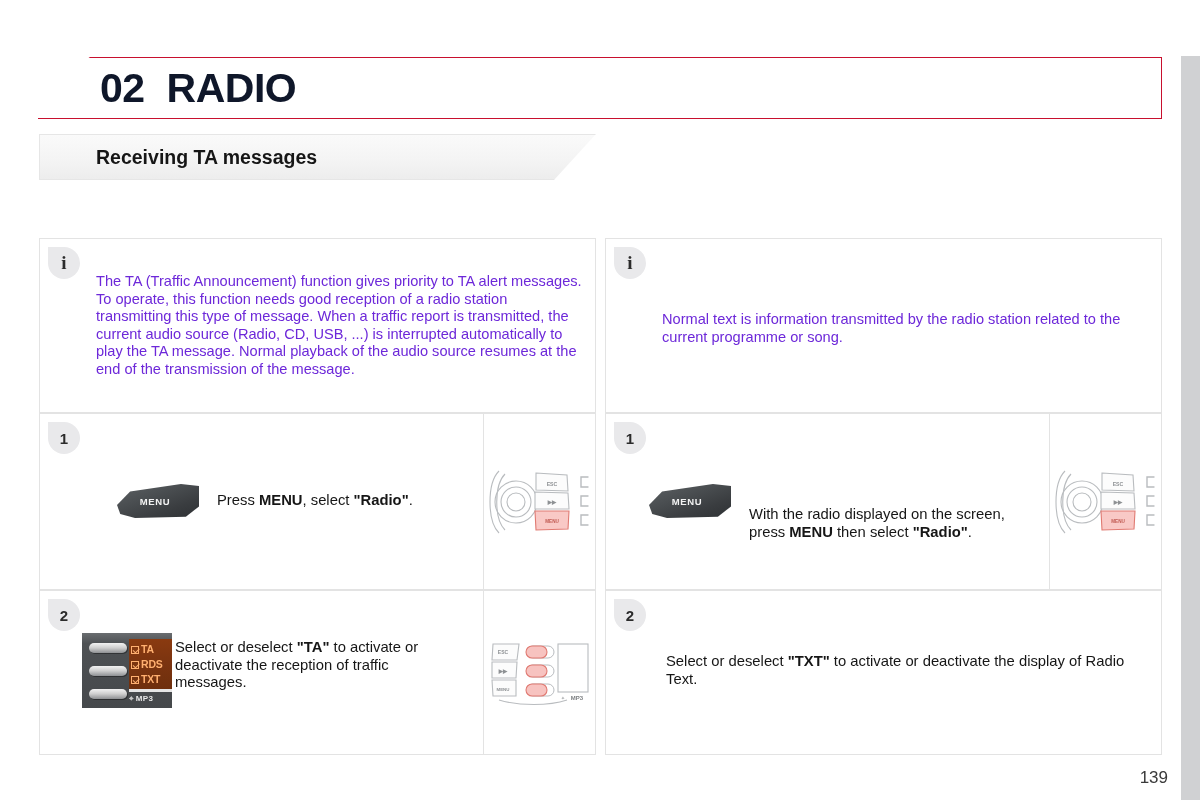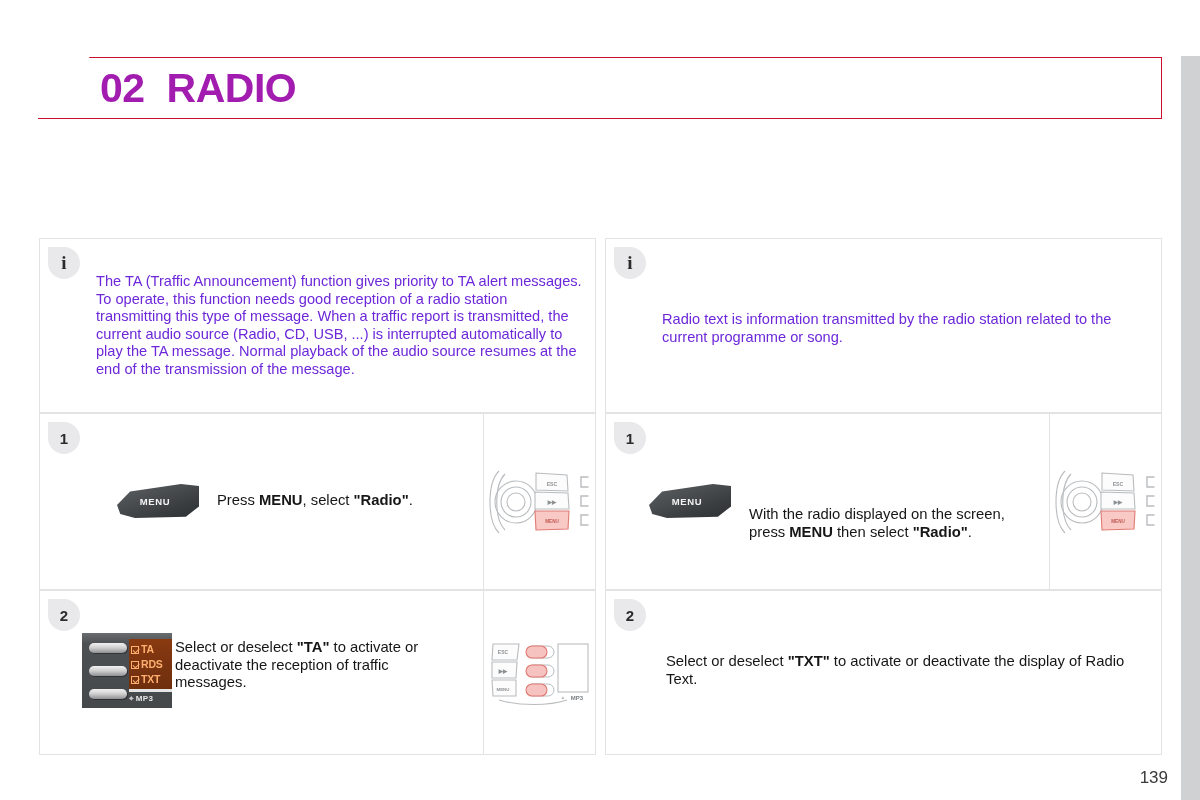--- a/index.html
+++ b/index.html
@@ -43,21 +43,21 @@
     -webkit-clip-path: polygon(52px 0, 100% 0, 100% 100%, 0 100%, 0 33px);
     clip-path: polygon(52px 0, 100% 0, 100% 100%, 0 100%, 0 33px);
   }
   .chapter-title {
     position: absolute;
     left: 62px; top: 50%;
     transform: translateY(-50%);
     font-size: 41px;
     font-weight: bold;
     letter-spacing: -0.5px;
-    color: #a21caf;
+    color: #0f172a;
     white-space: nowrap;
   }
   .chapter-title .num { margin-right: 22px; }
 
   
   .sec-head {
     position: absolute;
     height: 46px;
     background: linear-gradient(to bottom, #fafafa 0%, #f4f4f4 55%, #ededed 100%);
     border: 1px solid #e6e6e6;
@@ -244,20 +244,23 @@
   <div class="page-edge"></div>
 
   <div class="chapter-banner">
     <div class="outline"></div>
     <div class="inner"></div>
     <div class="chapter-title">
       <span class="num">02</span><span>RADIO</span>
     </div>
   </div>
 
+  <div class="sec-head" id="sec-head-left">
+    <span>Receiving TA messages</span>
+  </div>
 
   <div class="box" style="left:39px; top:238px; width:557px; height:175px;">
     <div class="box-inner">
       <div class="badge" style="left:8px; top:8px;">i</div>
       <div class="note-text" style="left:56px; top:34px; width:488px;">The TA (Traffic Announcement) function gives priority to TA alert messages. To operate, this function needs good reception of a radio station transmitting this type of message. When a traffic report is transmitted, the current audio source (Radio, CD, USB, ...) is interrupted automatically to play the TA message. Normal playback of the audio source resumes at the end of the transmission of the message.</div>
     </div>
   </div>
 
   <div class="box" style="left:39px; top:413px; width:557px; height:177px;">
     <div class="box-inner">
@@ -357,21 +360,21 @@
           <text x="88" y="64" font-family="Liberation Sans, sans-serif" font-size="6" fill="#7c7f82" text-anchor="middle" font-weight="bold">MP3</text>
           <text x="74" y="64" font-family="Liberation Sans, sans-serif" font-size="6" fill="#9a9da0" text-anchor="middle">⌖</text>
         </svg>
       </div>
     </div>
   </div>
 
   <div class="box" style="left:605px; top:238px; width:557px; height:175px;">
     <div class="box-inner">
       <div class="badge" style="left:8px; top:8px;">i</div>
-      <div class="note-text" style="left:56px; top:72px; width:490px;">Radio text is information transmitted by the radio station related to the current programme or song.</div>
+      <div class="note-text" style="left:56px; top:72px; width:490px;">Normal text is information transmitted by the radio station related to the current programme or song.</div>
     </div>
   </div>
 
   <div class="box" style="left:605px; top:413px; width:557px; height:177px;">
     <div class="box-inner">
       <div class="badge num" style="left:8px; top:8px;">1</div>
 
       <div class="menu-btn" style="left:43px; top:70px;">
         <div class="shape"></div>
         <div class="lbl">MENU</div>

